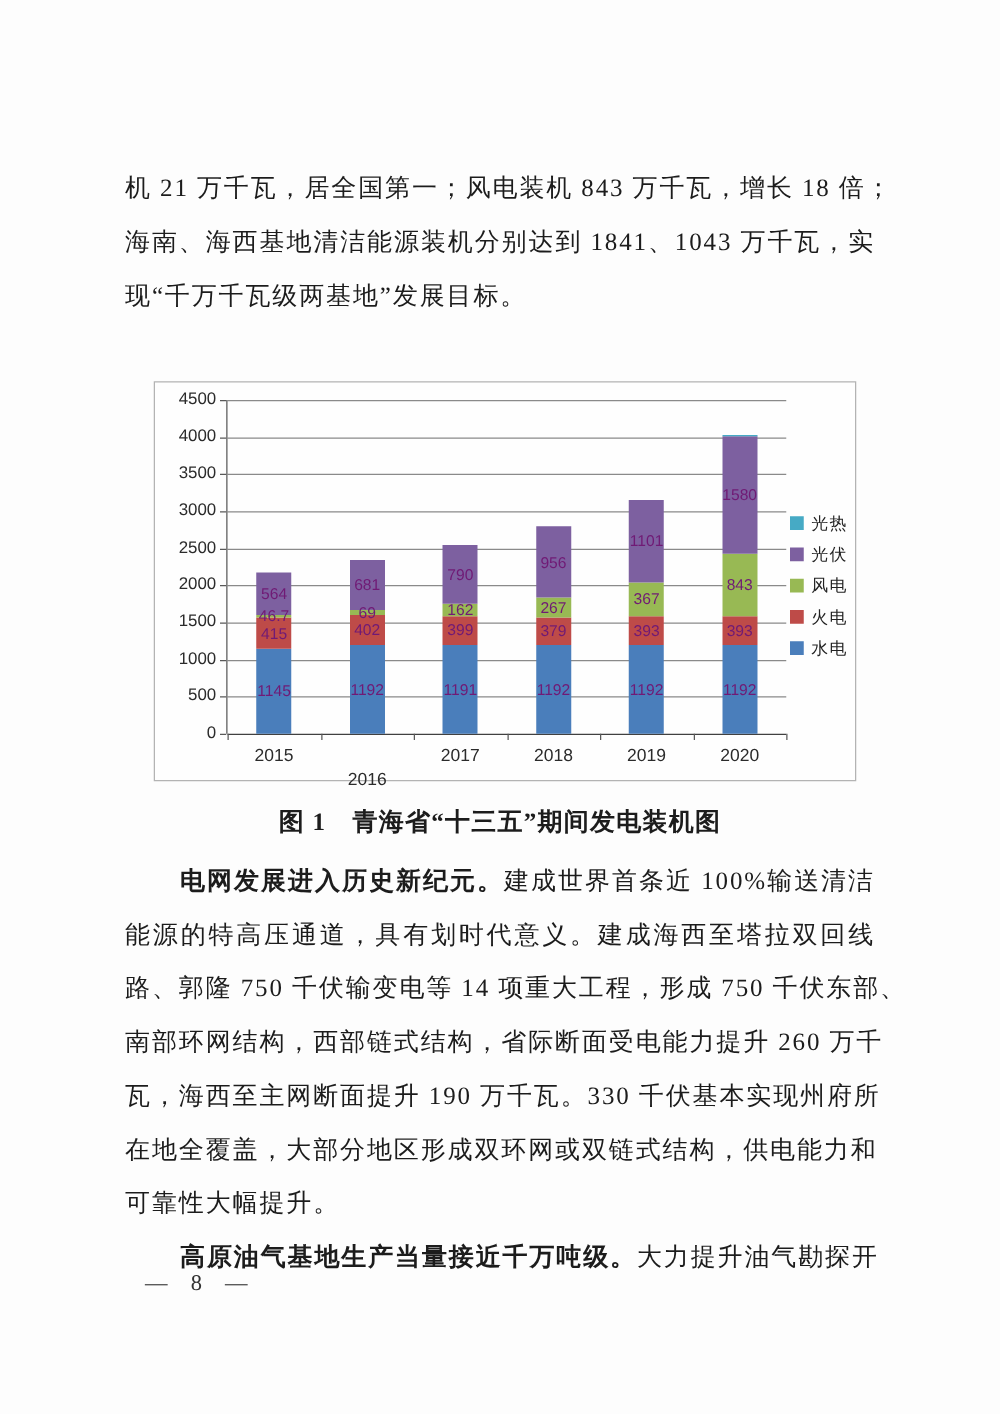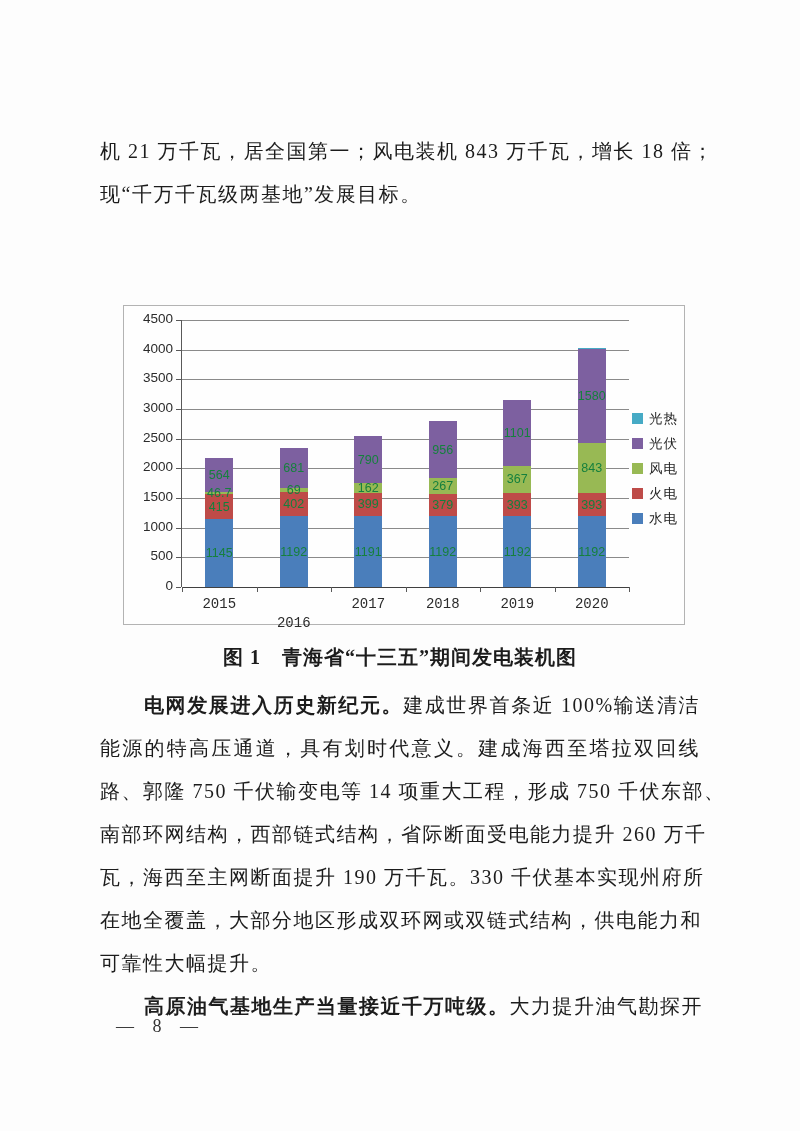--- a/index.html
+++ b/index.html
@@ -39,40 +39,41 @@
   .gridline.axis{border-top:1px solid #404040;}
   .yaxis{position:absolute;left:-1px;top:0;height:100%;width:0;border-left:1px solid #595959;}
   .ytick{position:absolute;width:5px;height:0;border-top:1px solid #595959;left:-6px;}
   .xtick{position:absolute;width:0;height:5px;border-left:1px solid #595959;bottom:-5px;}
   .ylabel{
     position:absolute;right:100%;margin-right:9px;width:42px;
     text-align:right;font-size:13.5px;color:#2b2b2b;transform:translateY(-9px);
   }
   .xlabel{
     position:absolute;top:100%;margin-top:9px;width:74px;
-    text-align:center;font-size:14px;color:#2b2b2b;font-family:Liberation Mono, monospace;
+    text-align:center;font-size:14px;color:#2b2b2b;
   }
   .bar{position:absolute;bottom:0;width:28px;}
   .seg{position:absolute;left:0;width:100%;}
   .seglabel{
     position:absolute;left:50%;transform:translate(-50%,-50%);
-    font-size:12.5px;color:#15803d;white-space:nowrap;z-index:3;
+    font-size:12.5px;color:#701a75;white-space:nowrap;z-index:3;
   }
   .legend{position:absolute;left:508px;top:100px;}
   .legend-item{display:flex;align-items:center;height:25px;}
   .legend-swatch{width:11px;height:11px;margin-right:6px;flex:0 0 auto;}
   .legend-label{font-size:13.5px;color:#222;letter-spacing:1px;white-space:nowrap;}
 </style>
 </head>
 <body>
 
 <div>
 
   <div class="para" id="p1">
       <div class="line"><span>机 21 万千瓦，居全国第一；风电装机 843 万千瓦，增长 18 倍；</span></div>
+      <div class="line"><span>海南、海西基地清洁能源装机分别达到 1841、1043 万千瓦，实</span></div>
       <div class="line lastleft"><span>现“千万千瓦级两基地”发展目标。</span></div>
     </div>
 
   <div class="figure">
     <div class="plot" id="plot">
         <div class="gridline axis" style="top: 267px;"></div>
         <div class="ytick" style="top: 267px;"></div>
         <div class="ylabel" style="top: 267px;">0</div>
         <div class="gridline" style="top: 237.333px;"></div>
         <div class="ytick" style="top: 237.333px;"></div>

